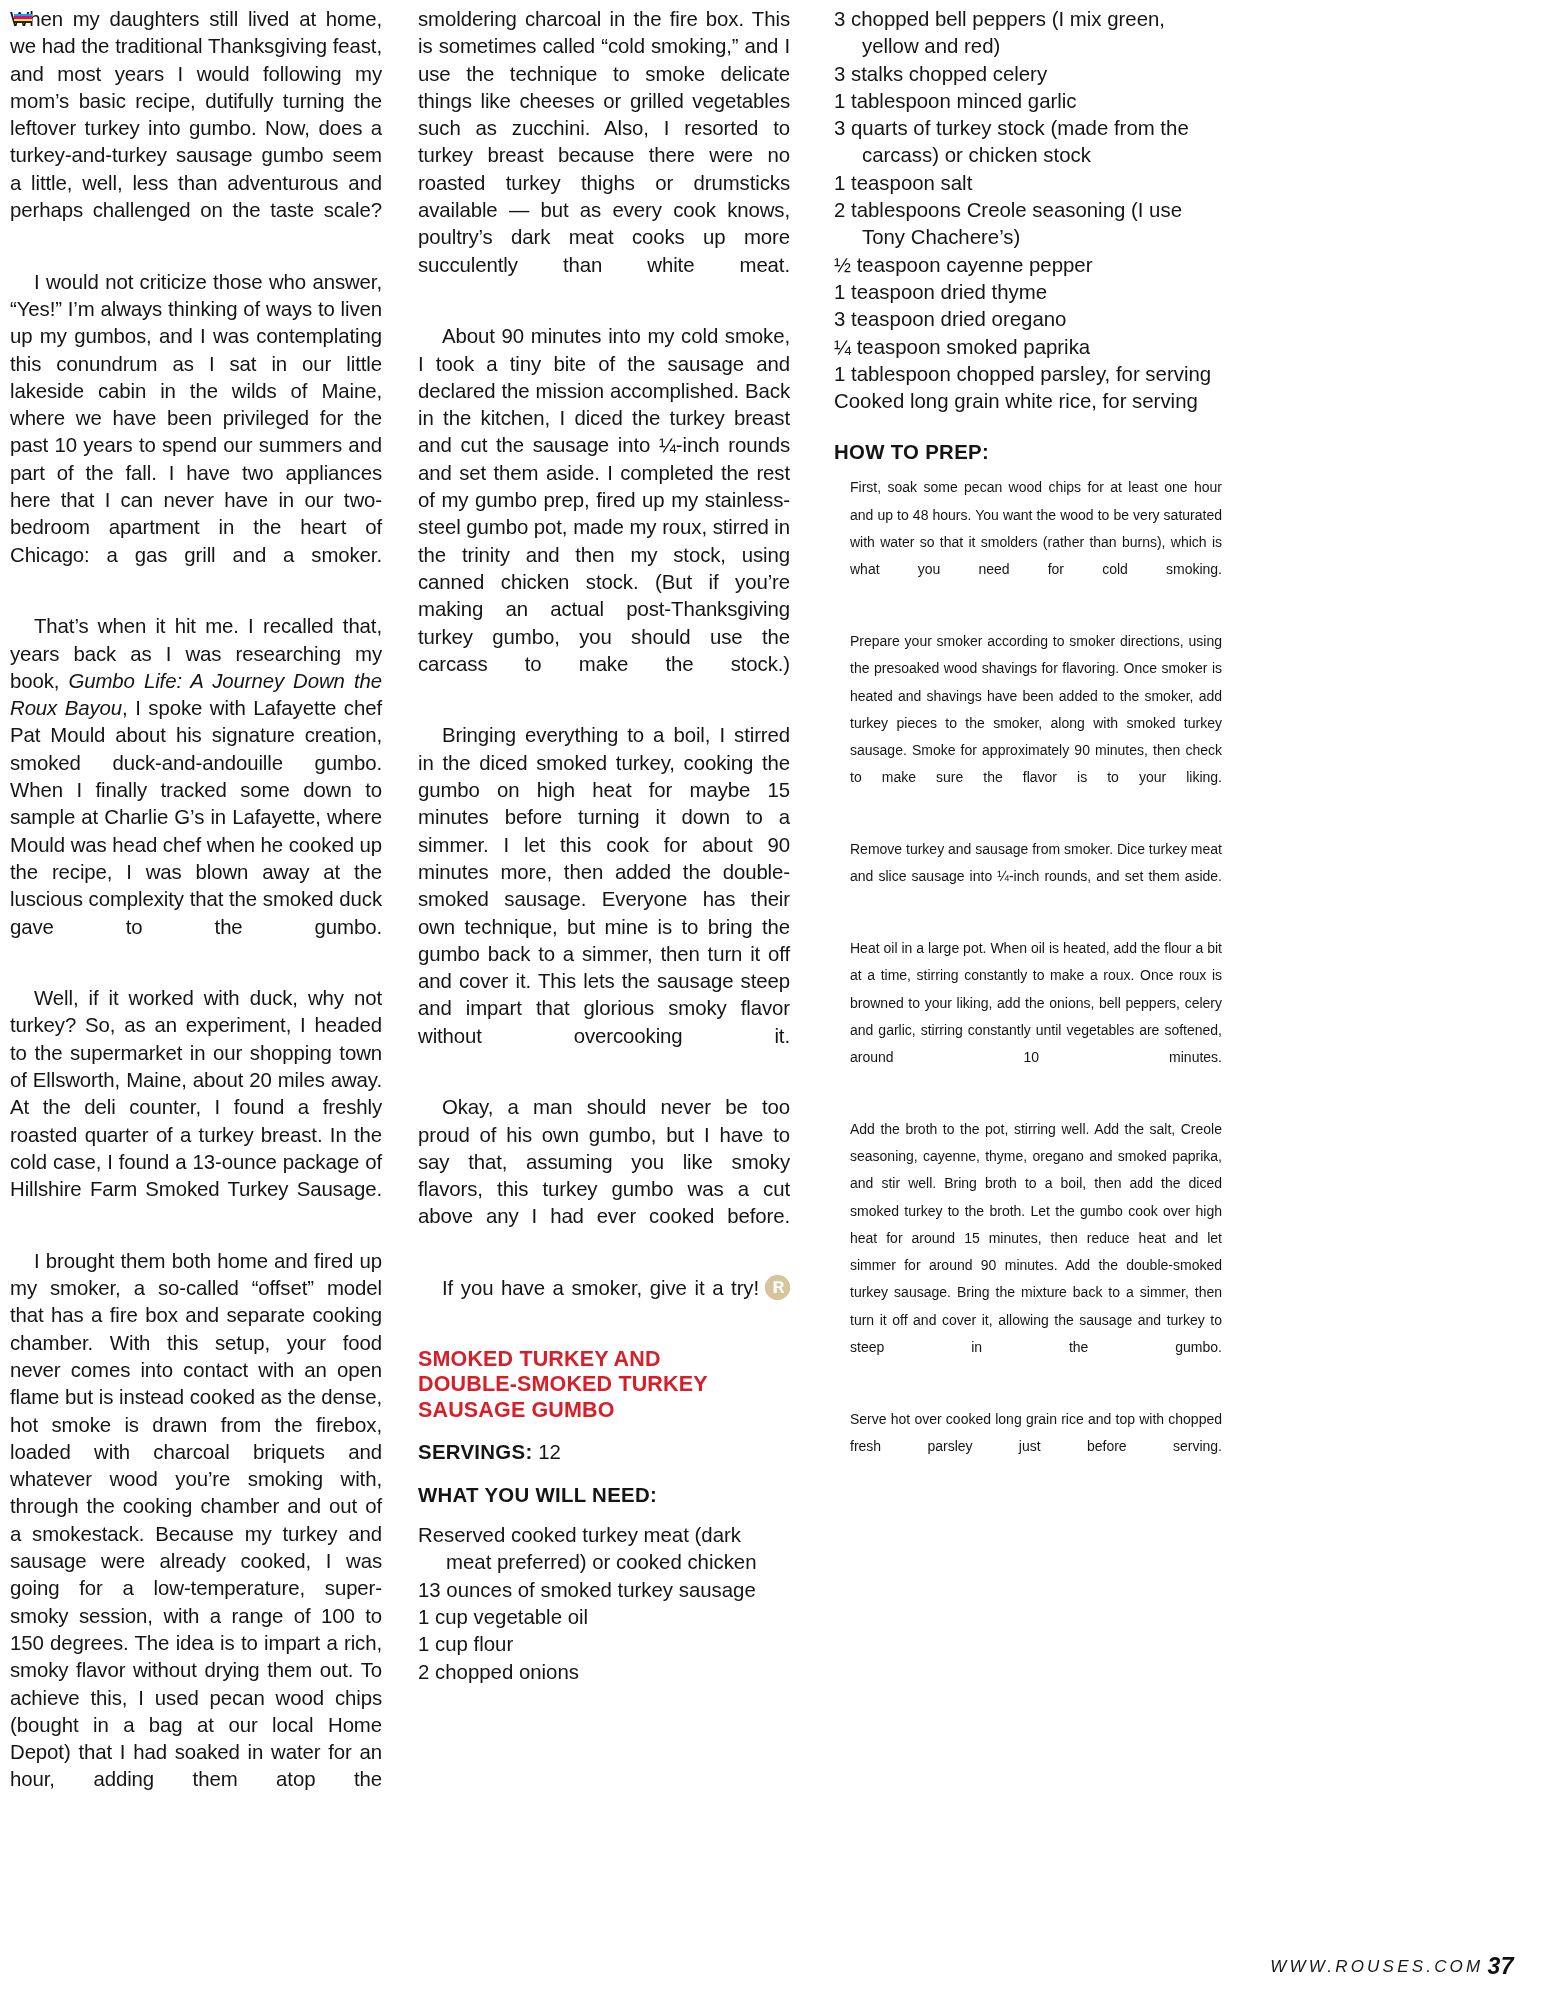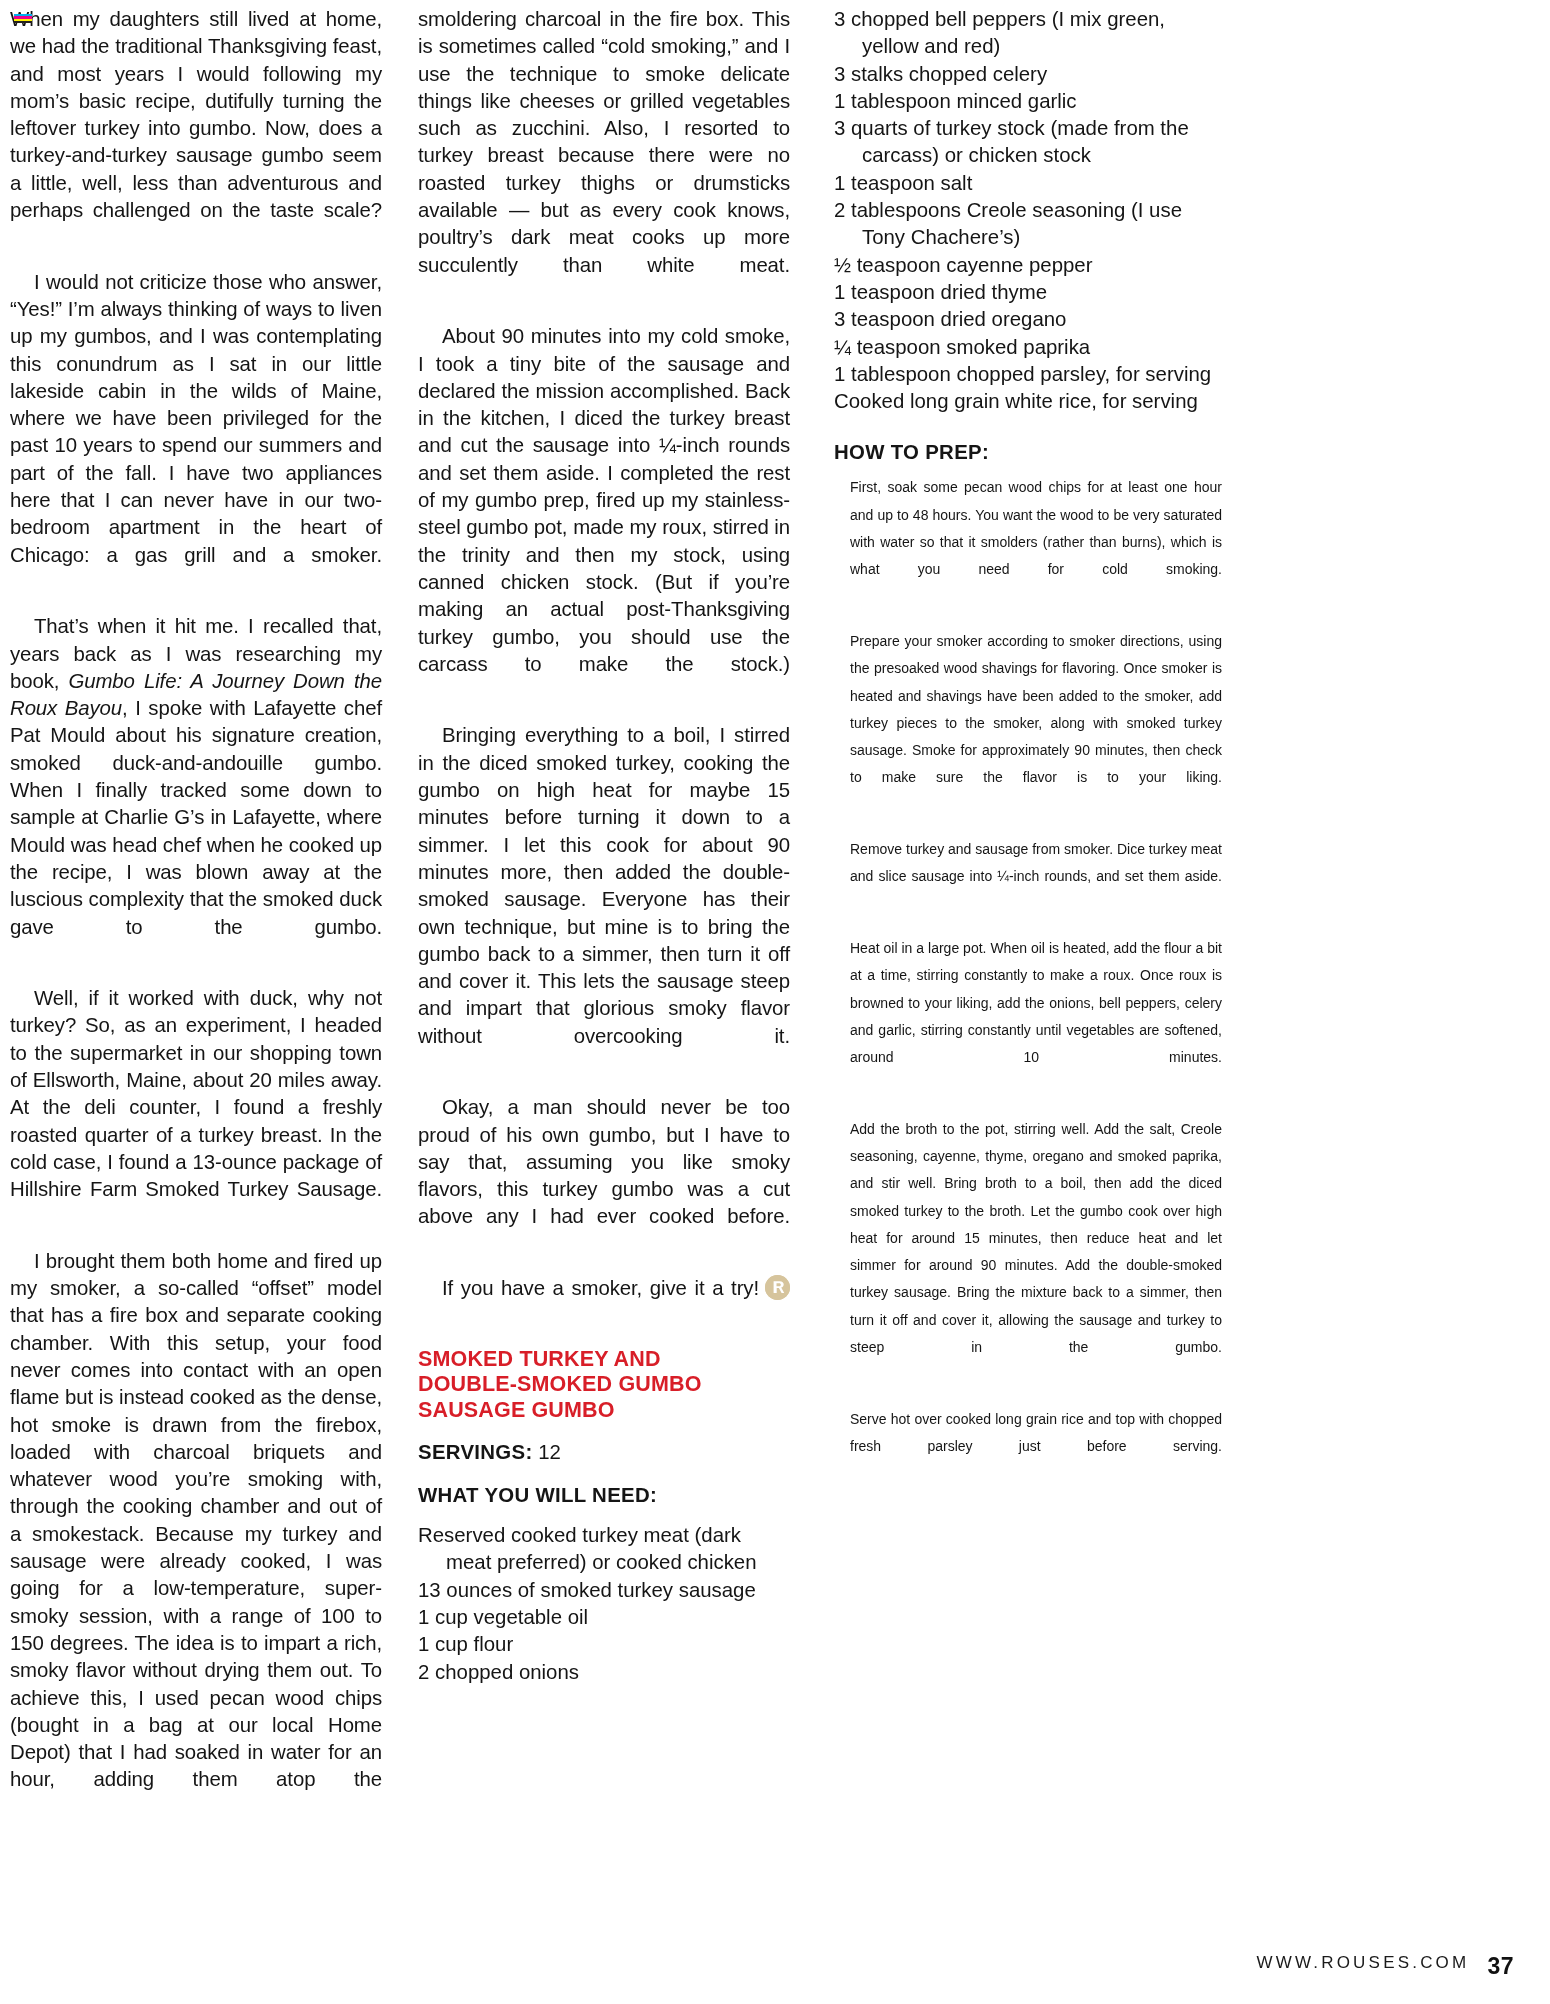--- a/index.html
+++ b/index.html
@@ -124,22 +124,23 @@
     margin-left: 6px;
   }
   .roundel svg { position: absolute; left: 0; top: 0; }
 
   
   .footer {
     position: absolute;
     right: 36px;
     bottom: 24px;
     display: flex;
-    align-items: flex-start;
-    gap: 18px;
+    align-items: center;
+    gap: 4px;
+    font-style: italic;
   }
   .footer .site {
     font-size: 17px;
     letter-spacing: 3.2px;
     color: #1a1a1a;
   }
   .footer .pageno {
     font-size: 23px;
     font-weight: bold;
     letter-spacing: 0.5px;
@@ -174,21 +175,21 @@
       <p class="body indent">Bringing everything to a boil, I stirred in the diced smoked turkey, cooking the gumbo on high heat for maybe 15 minutes before turning it down to a simmer. I let this cook for about 90 minutes more, then added the double-smoked sausage. Everyone has their own technique, but mine is to bring the gumbo back to a simmer, then turn it off and cover it. This lets the sausage steep and impart that glorious smoky flavor without overcooking it.</p>
       <p class="body indent">Okay, a man should never be too proud of his own gumbo, but I have to say that, assuming you like smoky flavors, this turkey gumbo was a cut above any I had ever cooked before.</p>
 
       <p class="body indent"><span>If you have a smoker, give it a try!</span><span class="roundel"><svg width="25" height="25" viewBox="0 0 25 25">
               <circle cx="12.5" cy="12.5" r="12.5" fill="#D6C49C"></circle>
               <path d="M8.6 6.2h6.1c2.6 0 4.0 1.3 4.0 3.3 0 1.6-1.0 2.7-2.5 3.1l3.0 5.3h-2.6l-2.7-4.9h-2.2v4.9H8.6V6.2zm2.9 2.0v3.0h2.6c1.1 0 1.7-.55 1.7-1.5 0-.95-.6-1.5-1.7-1.5h-2.6z" fill="#ffffff"></path>
             </svg></span></p>
 
       <div class="recipe-title">
         <span class="recipe-line">SMOKED TURKEY AND</span>
-        <span class="recipe-line">DOUBLE-SMOKED GUMBO</span>
+        <span class="recipe-line">DOUBLE-SMOKED TURKEY</span>
         <span class="recipe-line">SAUSAGE GUMBO</span>
       </div>
 
       <div class="kv"><span class="k">SERVINGS:</span> <span>12</span></div>
 
       <div class="subhead">WHAT YOU WILL NEED:</div>
 
       <ul class="ingredients">
         <li>Reserved cooked turkey meat (dark meat preferred) or cooked chicken</li>
         <li>13 ounces of smoked turkey sausage</li>

